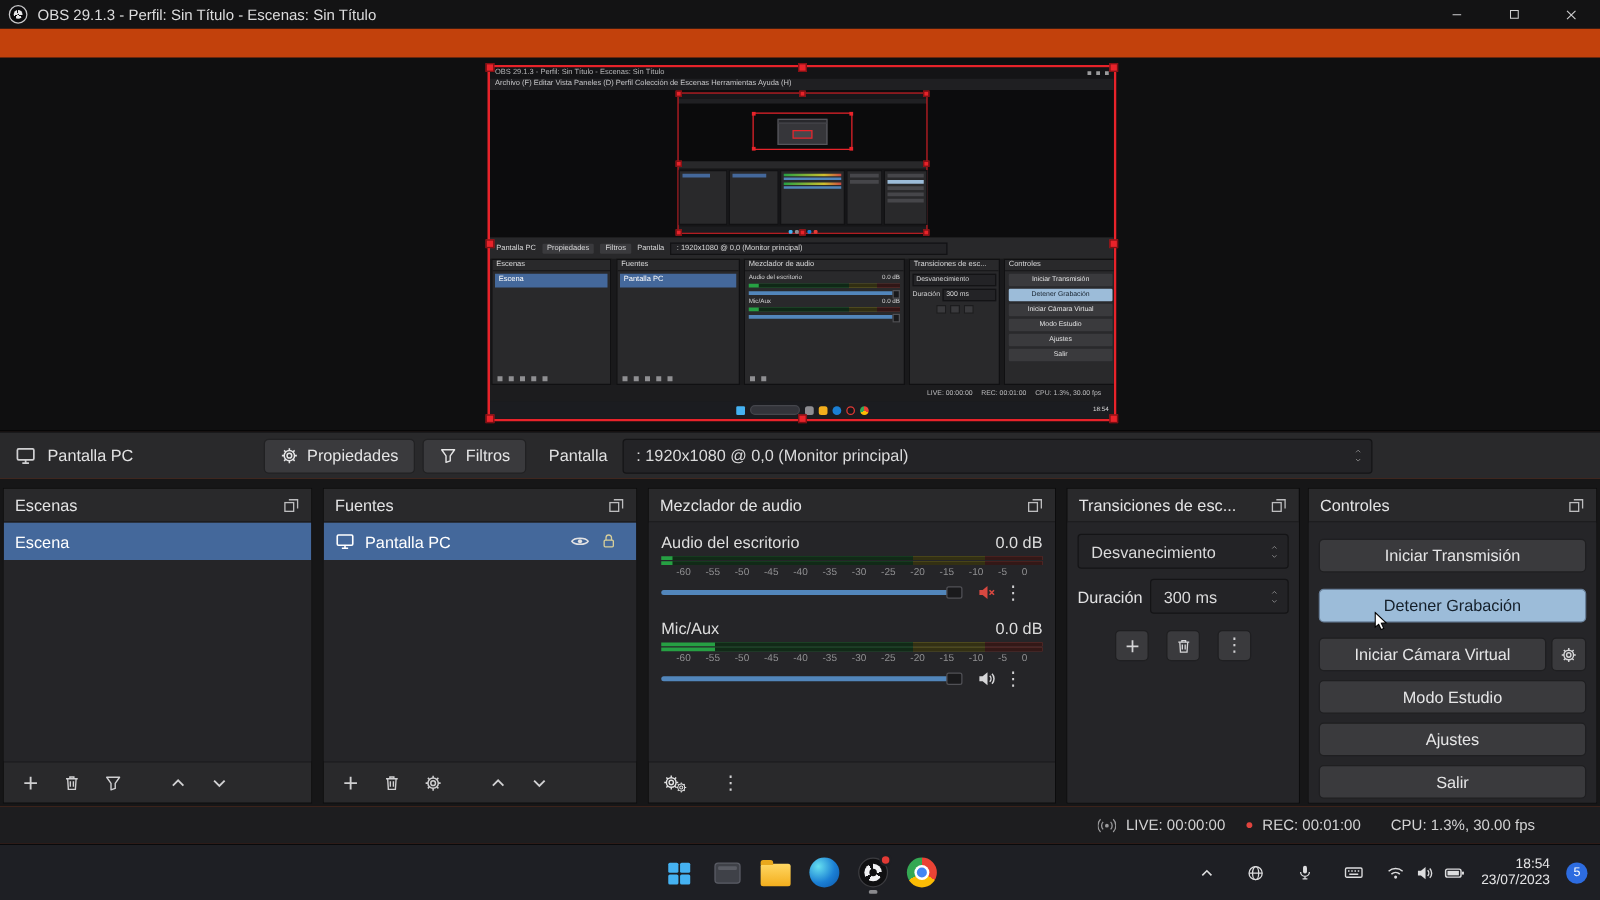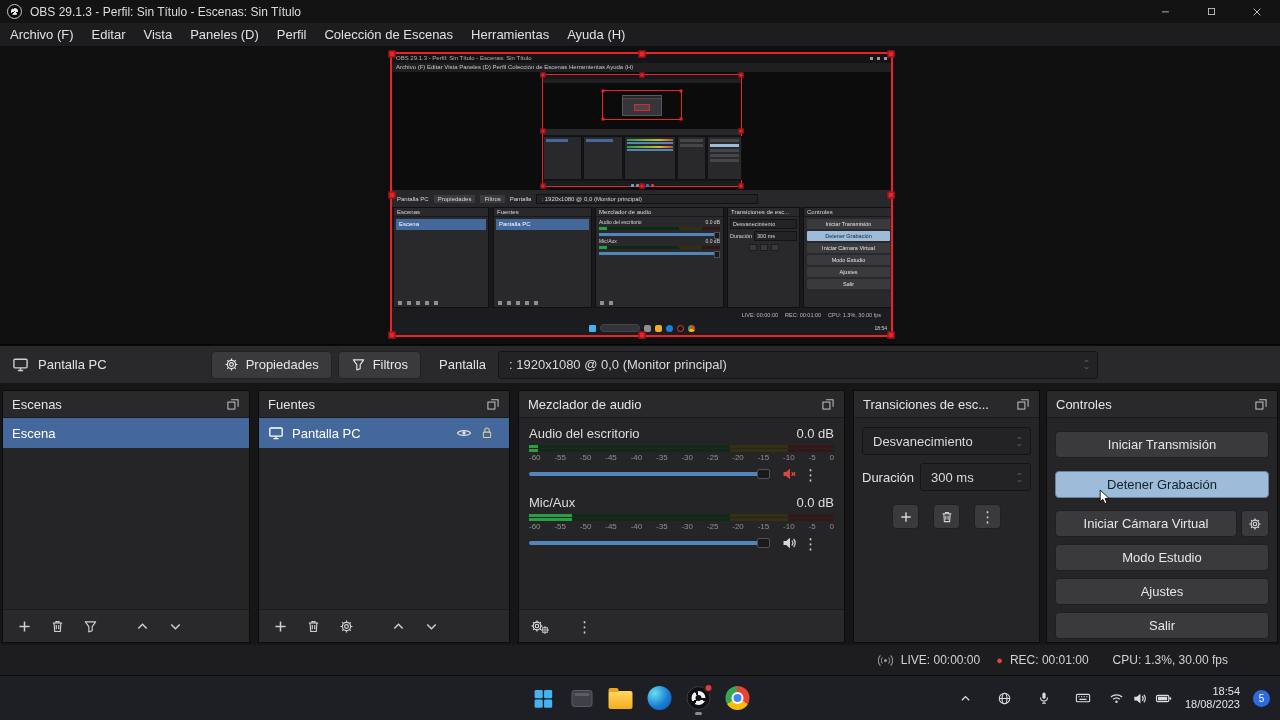--- a/index.html
+++ b/index.html
@@ -101,21 +101,21 @@
 .ibtn{width:20px;height:20px;display:flex;align-items:center;justify-content:center;color:#cfcfd1}
 .sp18{width:6px}
 .list-row{height:30px;display:flex;align-items:center;padding:0 9px;font-size:13px;gap:8px}
 .list-row.sel{background:#44689b;color:#fff}
 .row-sp{flex:1}
 
 .mx-body{padding:8px 10px 0}
 .mx-head{display:flex;justify-content:space-between;font-size:13px;color:#dedede;margin-bottom:4px}
 .meter{position:relative;height:3px;background:linear-gradient(90deg,#26a043 0,#26a043 66%,#cdbf2e 66%,#cdbf2e 85%,#cc4840 85%);margin-bottom:1px}
 .meter .dim{position:absolute;top:0;bottom:0;right:0;background:rgba(12,12,13,.8)}
-.ticks{display:flex;justify-content:space-between;font-size:8px;color:#909092;margin:1px 0 4px}
+.ticks{display:flex;justify-content:space-between;font-size:8px;color:#909092;margin:1px 12px 4px}
 .vol{display:flex;align-items:center}
 .slider{position:relative;width:240px;height:4px;border-radius:2px;background:#5286bb}
 .knob{position:absolute;right:-1px;top:-3px;width:13px;height:10px;background:#1a1a1c;border:1px solid #515156;border-radius:2px}
 .spk{margin-left:12px;display:flex}
 .dots{color:#cfcfd1;font-size:15px;line-height:15px}
 .vol .dots{margin-left:auto;margin-right:16px}
 .mx2{margin-top:13px}
 .gearpair{display:flex;align-items:flex-end}
 .gearpair svg:last-child{margin-left:-4px;margin-bottom:-2px}
 
@@ -282,30 +282,20 @@
           </svg>
         </div>
       <div class="win-btn">
           <svg width="12" height="12" viewBox="0 0 16 16">
             <path d="M3.5 3.5l9 9M12.5 3.5l-9 9" stroke="currentColor" stroke-width="1.2"></path>
           </svg>
         </div>
     </div>
   </div>
 
-  <div class="menubar">
-    <span class="menu-item">Archivo (F)</span>
-    <span class="menu-item">Editar</span>
-    <span class="menu-item">Vista</span>
-    <span class="menu-item">Paneles (D)</span>
-    <span class="menu-item">Perfil</span>
-    <span class="menu-item">Colección de Escenas</span>
-    <span class="menu-item">Herramientas</span>
-    <span class="menu-item">Ayuda (H)</span>
-  </div>
 
   <div class="preview">
     <div class="cap lvl1">
       <div class="h tl"></div>
         <div class="h tm"></div>
         <div class="h tr"></div>
       <div class="h ml"></div>
         <div class="h mr"></div>
       <div class="h bl"></div>
         <div class="h bm"></div>
@@ -838,21 +828,21 @@
           </svg>
         <svg width="15" height="15" viewBox="0 0 16 16">
             <use href="#i-spk"></use>
           </svg>
         <svg width="17" height="17" viewBox="0 0 16 16">
             <use href="#i-batt"></use>
           </svg>
       </span>
       <div class="tb-clock">
         <div>18:54</div>
-        <div>18/08/2023</div>
+        <div>23/07/2023</div>
       </div>
       <span class="badge">5</span>
     </div>
   </div>
 
   <svg class="cursor" width="17" height="17" viewBox="0 0 16 16">
       <use href="#i-cursor"></use>
     </svg>
 
 </div>

